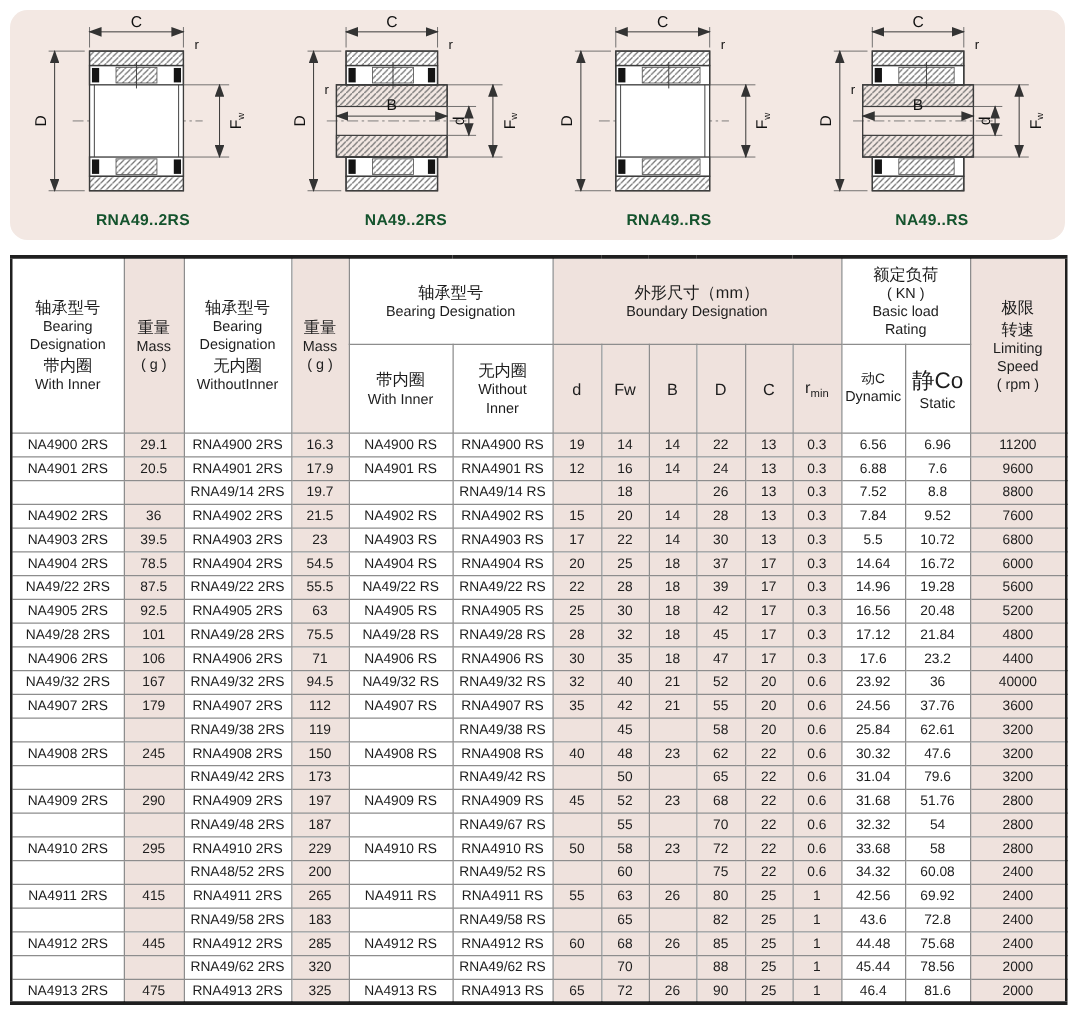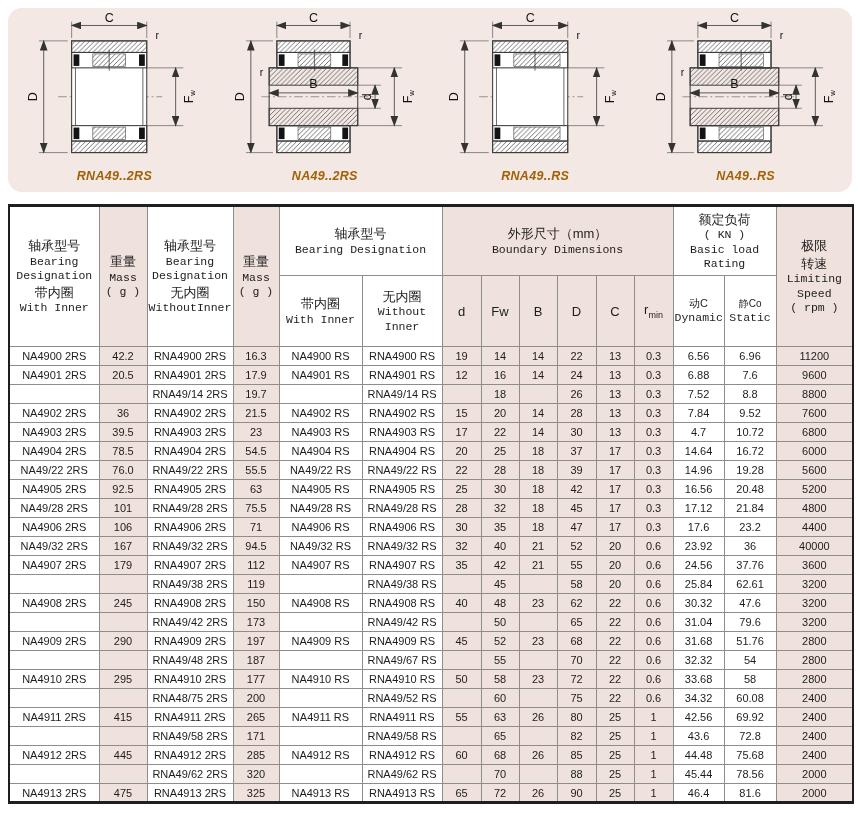--- a/index.html
+++ b/index.html
@@ -1,21 +1,21 @@
 <!DOCTYPE html>
 <html><head>
 <meta charset="utf-8">
 <style>
   html,body{margin:0;padding:0;width:860px;height:813px;background:#fff;overflow:hidden;
             font-family:"Liberation Sans","DejaVu Sans",sans-serif;color:#1d1d1d;}
   .top-panel{position:absolute;left:8px;top:8px;width:844px;height:184px;background:#f3e8e3;
              border-radius:14px;display:flex;justify-content:space-evenly;align-items:flex-start;padding-top:4px;box-sizing:border-box;}
   .figure{display:flex;flex-direction:column;align-items:center;width:208px;}
   .fig-svg{width:200px;height:156px;display:block;}
-  .caption{font-size:12.5px;font-weight:bold;color:#a16207;margin-top:1px;letter-spacing:.3px;font-style:italic;}
+  .caption{font-size:12.5px;font-weight:bold;color:#14532d;margin-top:1px;letter-spacing:.3px;}
 
   
   .body{fill:#ffffff;stroke:#3c3c3c;stroke-width:1.1;}
   .nofill{fill:none;stroke:#3c3c3c;stroke-width:1.1;}
   .hatch{fill:url(#hatchp);stroke:#3c3c3c;stroke-width:1;}
   .hatch2{fill:url(#hatchp);stroke:#555;stroke-width:.7;}
   .seal{fill:#141414;stroke:none;}
   .thin{stroke:#3c3c3c;stroke-width:.8;}
   .ext{stroke:#5a5a5a;stroke-width:.7;}
   .dim{stroke:#333;stroke-width:.8;}
@@ -29,21 +29,21 @@
   .table-wrap{position:absolute;left:8px;top:204px;width:844px;}
   table{border-collapse:collapse;table-layout:fixed;width:844px;
         border:2px solid #1f1f1f;border-top-width:3px;border-bottom-width:3px;}
   th,td{border:1px solid #8d8d8d;text-align:center;vertical-align:middle;overflow:hidden;
         padding:0 1px;box-sizing:border-box;}
   th{font-weight:normal;}
   td{font-size:11px;height:19px;background:#fff;}
   .pk{background:#efe2dd;}
   th.pk{background:#efe2dd;}
   .zh{display:block;font-size:13px;line-height:1.35;}
-  .en{display:block;font-size:11.5px;line-height:1.25;font-family:Liberation Mono, monospace;}
+  .en{display:block;font-size:11.5px;line-height:1.25;}
   .hr1 th{height:70px;}
   .hr2 th{height:71px;}
   .dimlbl{font-size:13px;}
   .rmin sub{font-size:9px;}
 </style>
 </head>
 <body>
 
 <svg width="0" height="0" style="position:absolute">
   <defs>
@@ -257,21 +257,21 @@
         <span class="zh">重量</span>
         <span class="en">Mass</span>
         <span class="en">( g )</span>
       </th>
       <th colspan="2">
         <span class="zh">轴承型号</span>
         <span class="en">Bearing Designation</span>
       </th>
       <th colspan="6" class="pk">
         <span class="zh">外形尺寸（mm）</span>
-        <span class="en">Boundary Dimensions</span>
+        <span class="en">Boundary Designation</span>
       </th>
       <th colspan="2">
         <span class="zh">额定负荷</span>
         <span class="en">( KN )</span>
         <span class="en">Basic load</span>
         <span class="en">Rating</span>
       </th>
       <th rowspan="2" class="pk">
         <span class="zh">极限</span>
         <span class="zh">转速</span>
@@ -294,29 +294,29 @@
       <th class="pk dimlbl">Fw</th>
       <th class="pk dimlbl">B</th>
       <th class="pk dimlbl">D</th>
       <th class="pk dimlbl">C</th>
       <th class="pk dimlbl rmin"><span>r</span><sub>min</sub></th>
       <th>
         <span class="zh" style="font-size:11px">动C</span>
         <span class="en">Dynamic</span>
       </th>
       <th>
-        <span class="zh" style="font-size:10px">静Co</span>
+        <span class="zh" style="font-size:18px">静Co</span>
         <span class="en">Static</span>
       </th>
     </tr>
   </thead>
   <tbody>
         <tr>
           <td>NA4900 2RS</td>
-          <td class="pk">42.2</td>
+          <td class="pk">29.1</td>
           <td>RNA4900 2RS</td>
           <td class="pk">16.3</td>
           <td>NA4900 RS</td>
           <td>RNA4900 RS</td>
           <td class="pk">19</td>
           <td class="pk">14</td>
           <td class="pk">14</td>
           <td class="pk">22</td>
           <td class="pk">13</td>
           <td class="pk">0.3</td>
@@ -381,21 +381,21 @@
           <td>RNA4903 2RS</td>
           <td class="pk">23</td>
           <td>NA4903 RS</td>
           <td>RNA4903 RS</td>
           <td class="pk">17</td>
           <td class="pk">22</td>
           <td class="pk">14</td>
           <td class="pk">30</td>
           <td class="pk">13</td>
           <td class="pk">0.3</td>
-          <td>4.7</td>
+          <td>5.5</td>
           <td>10.72</td>
           <td class="pk">6800</td>
         </tr>
         <tr>
           <td>NA4904 2RS</td>
           <td class="pk">78.5</td>
           <td>RNA4904 2RS</td>
           <td class="pk">54.5</td>
           <td>NA4904 RS</td>
           <td>RNA4904 RS</td>
@@ -404,21 +404,21 @@
           <td class="pk">18</td>
           <td class="pk">37</td>
           <td class="pk">17</td>
           <td class="pk">0.3</td>
           <td>14.64</td>
           <td>16.72</td>
           <td class="pk">6000</td>
         </tr>
         <tr>
           <td>NA49/22 2RS</td>
-          <td class="pk">76.0</td>
+          <td class="pk">87.5</td>
           <td>RNA49/22 2RS</td>
           <td class="pk">55.5</td>
           <td>NA49/22 RS</td>
           <td>RNA49/22 RS</td>
           <td class="pk">22</td>
           <td class="pk">28</td>
           <td class="pk">18</td>
           <td class="pk">39</td>
           <td class="pk">17</td>
           <td class="pk">0.3</td>
@@ -593,37 +593,37 @@
           <td class="pk">22</td>
           <td class="pk">0.6</td>
           <td>32.32</td>
           <td>54</td>
           <td class="pk">2800</td>
         </tr>
         <tr>
           <td>NA4910 2RS</td>
           <td class="pk">295</td>
           <td>RNA4910 2RS</td>
-          <td class="pk">177</td>
+          <td class="pk">229</td>
           <td>NA4910 RS</td>
           <td>RNA4910 RS</td>
           <td class="pk">50</td>
           <td class="pk">58</td>
           <td class="pk">23</td>
           <td class="pk">72</td>
           <td class="pk">22</td>
           <td class="pk">0.6</td>
           <td>33.68</td>
           <td>58</td>
           <td class="pk">2800</td>
         </tr>
         <tr>
           <td></td>
           <td class="pk"></td>
-          <td>RNA48/75 2RS</td>
+          <td>RNA48/52 2RS</td>
           <td class="pk">200</td>
           <td></td>
           <td>RNA49/52 RS</td>
           <td class="pk"></td>
           <td class="pk">60</td>
           <td class="pk"></td>
           <td class="pk">75</td>
           <td class="pk">22</td>
           <td class="pk">0.6</td>
           <td>34.32</td>
@@ -644,21 +644,21 @@
           <td class="pk">25</td>
           <td class="pk">1</td>
           <td>42.56</td>
           <td>69.92</td>
           <td class="pk">2400</td>
         </tr>
         <tr>
           <td></td>
           <td class="pk"></td>
           <td>RNA49/58 2RS</td>
-          <td class="pk">171</td>
+          <td class="pk">183</td>
           <td></td>
           <td>RNA49/58 RS</td>
           <td class="pk"></td>
           <td class="pk">65</td>
           <td class="pk"></td>
           <td class="pk">82</td>
           <td class="pk">25</td>
           <td class="pk">1</td>
           <td>43.6</td>
           <td>72.8</td>

